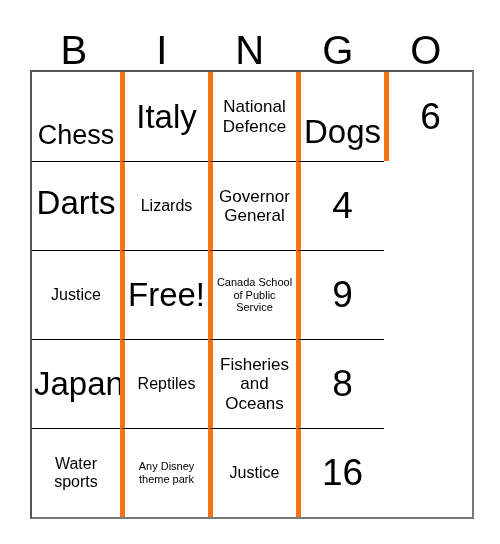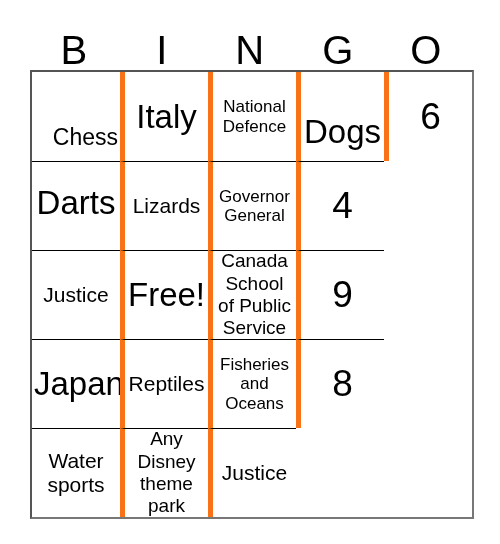--- a/index.html
+++ b/index.html
@@ -70,24 +70,24 @@
     border-left: 5px solid #f97316;
   }
   .cell-text {
     display: block;
     width: 100%;
     line-height: 1.08;
   }
 
   
   .s-xl  { font-size: 33px; }
-  .s-lg  { font-size: 23px; text-align: right; }
-  .s-md  { font-size: 21px; }
+  .s-lg  { font-size: 27px; }
+  .s-md  { font-size: 16px; }
   .s-sm  { font-size: 17px; }
-  .s-xs  { font-size: 19px; }
+  .s-xs  { font-size: 11px; }
   .s-num { font-size: 37px; }
 
   .s-xs .cell-text { line-height: 1.18; }
   .s-sm .cell-text { line-height: 1.14; }
   .s-md .cell-text { line-height: 1.12; }
 
   
   .align-low { align-items: flex-end; padding-bottom: 11px; }
   .align-lowish { align-items: center; padding-bottom: 6px; }
 </style>
@@ -167,16 +167,19 @@
       <div class="grid-row">
         <div class="cell s-md">
           <span class="cell-text">Water sports</span>
         </div>
         <div class="cell s-xs">
           <span class="cell-text">Any Disney theme park</span>
         </div>
         <div class="cell s-md">
           <span class="cell-text">Justice</span>
         </div>
+        <div class="cell s-num">
+          <span class="cell-text">16</span>
+        </div>
       </div>
     </div>
 
 </div>
 
 </body></html>

